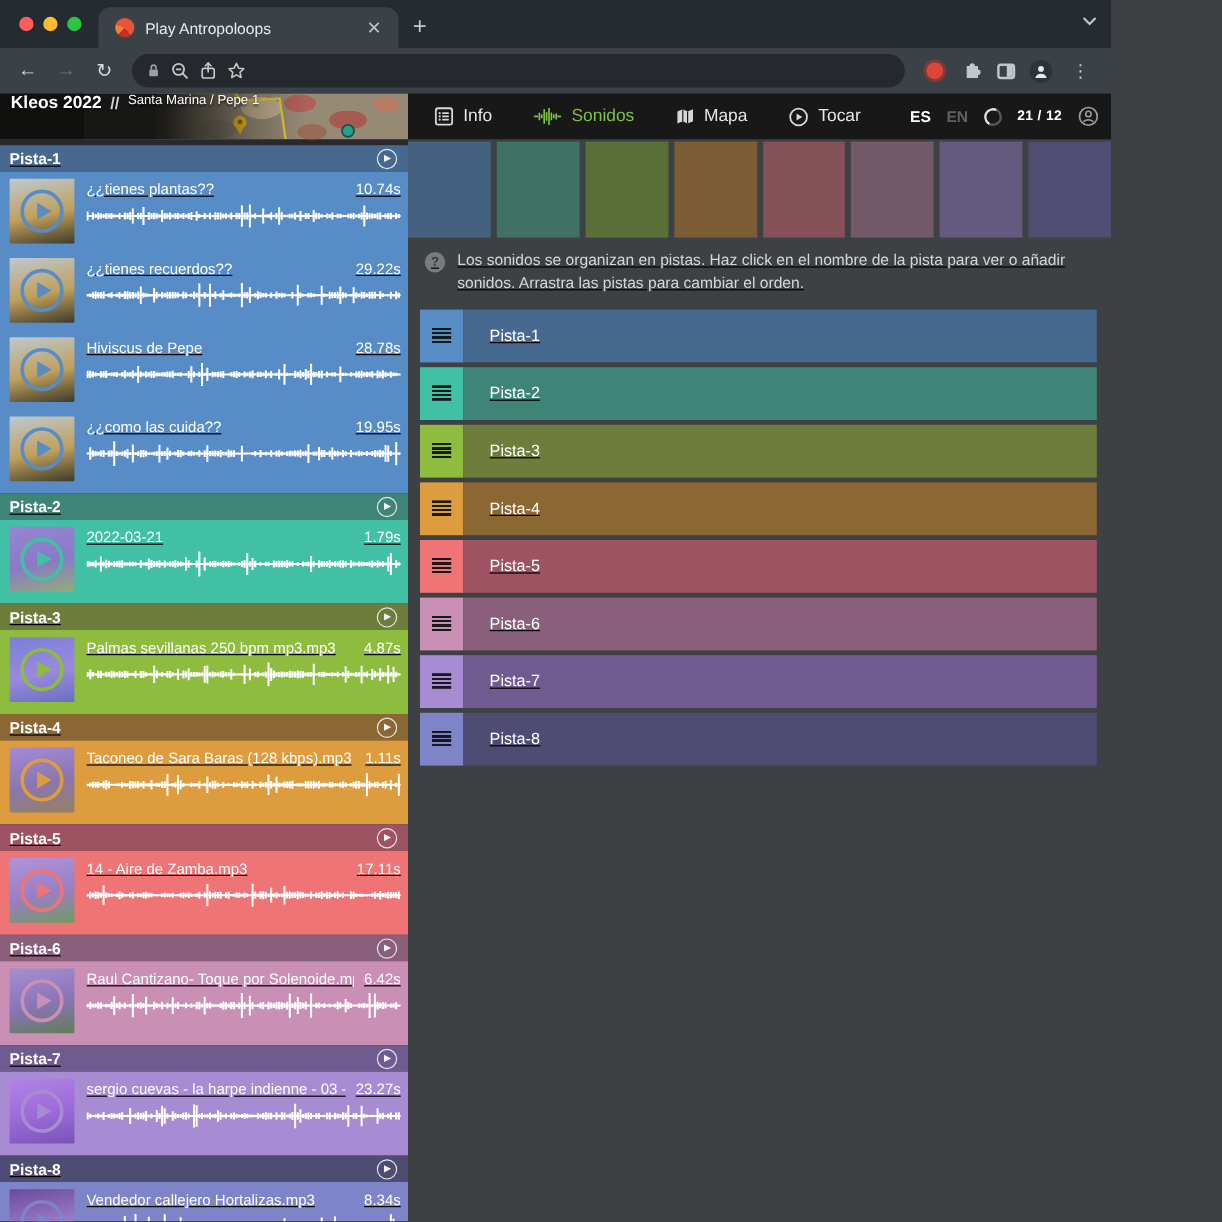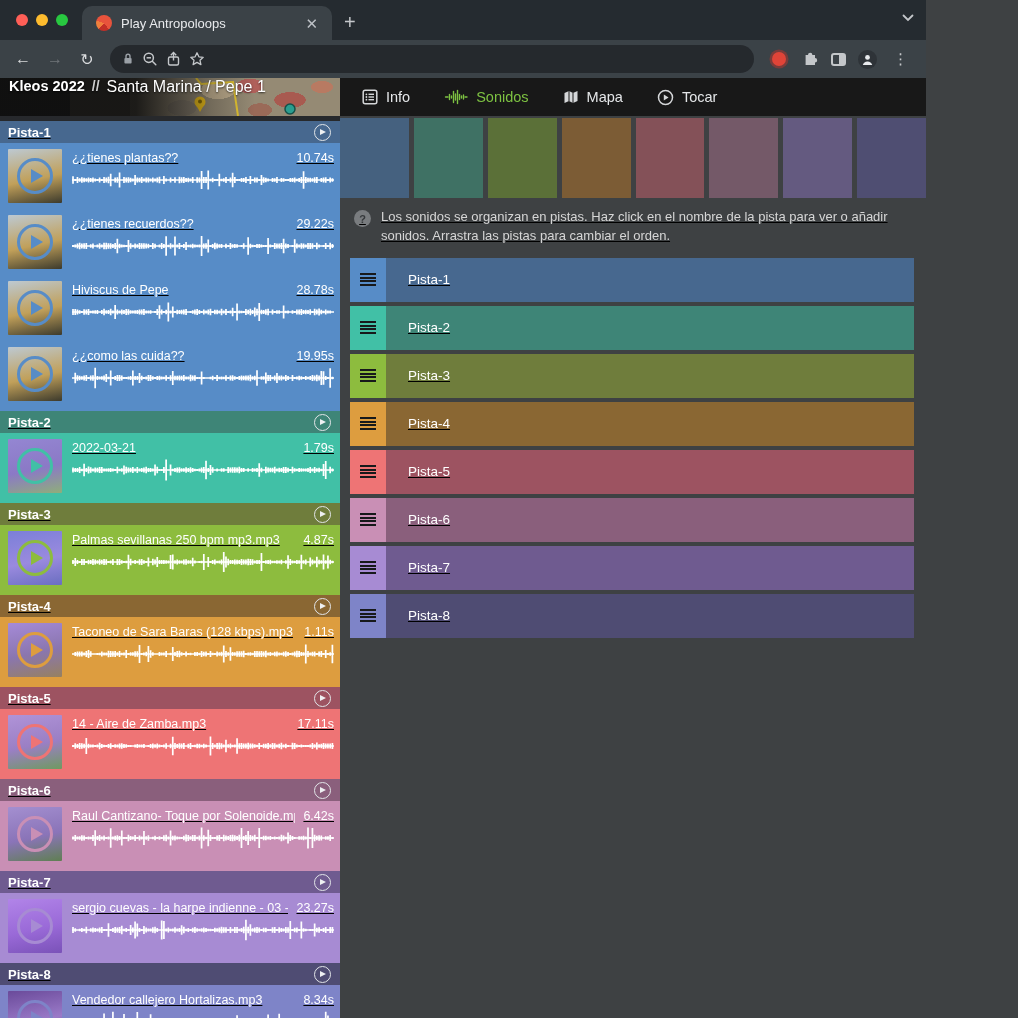--- a/index.html
+++ b/index.html
@@ -44,21 +44,21 @@
       radial-gradient(18px 10px at 322px 9px, #b87a62 60%, transparent 61%),
       radial-gradient(24px 13px at 182px 30px, #8a8070 60%, transparent 61%),
       radial-gradient(28px 15px at 218px 12px, #c0ae8e 60%, transparent 61%),
       radial-gradient(20px 11px at 260px 32px, #9a6a58 60%, transparent 61%),
       linear-gradient(90deg, #2f2f2b 0 70px, #6e675a 70px 130px, #958a74 130px 100%); }
   .mapshade { position:absolute; inset:0; background:linear-gradient(90deg, rgba(12,12,12,.88) 0 40%, rgba(12,12,12,.25) 62%, rgba(12,12,12,0) 75%); }
   .mapsvg { position:absolute; inset:0; }
   .breadcrumb { position:absolute; left:9px; top:0; height:38px; display:flex; gap:7px; white-space:nowrap; }
   .bc-project { color:#fff; font-size:14.5px; font-weight:700; text-shadow:0 1px 2px rgba(0,0,0,.7); }
   .bc-sep { color:#cfcfcf; font-size:14px; font-weight:700; text-shadow:0 1px 2px rgba(0,0,0,.7); }
-  .bc-remix { color:#fff; font-size:16px; font-weight:400; text-shadow:0 1px 2px rgba(0,0,0,.7); }
+  .bc-remix { color:#fff; font-size:11px; font-weight:400; text-shadow:0 1px 2px rgba(0,0,0,.7); }
   .appnav { display:flex; align-items:center; gap:34px; padding-left:22px; }
   .nav-item { display:flex; align-items:center; gap:8px; color:#e4e6e8; font-size:14.5px; }
   .nav-item.active { color:#7dc242; }
   .hdr-right { margin-left:auto; display:flex; align-items:center; gap:13px; padding-right:10px; }
   .lang-es { color:#fff; font-weight:700; font-size:13px; }
   .lang-en { color:#5f6265; font-weight:700; font-size:13px; }
   .spinner { width:15px; height:15px; border-radius:50%; border:2.5px solid #55595d; border-top-color:#dfe3e6; border-left-color:#dfe3e6; transform:rotate(-18deg); }
   .counter { color:#fff; font-size:11.5px; font-weight:700; letter-spacing:.3px; }
 
   
@@ -226,20 +226,31 @@
         <span>Mapa</span>
       </div>
       <div class="nav-item">
         <svg width="17" height="17" viewBox="0 0 17 17">
             <circle cx="8.5" cy="8.5" r="7" fill="none" stroke="#d5d7d9" stroke-width="1.5"></circle>
             <path d="M6.8 5.6 L11.6 8.5 L6.8 11.4 Z" fill="#d5d7d9"></path>
           </svg>
         <span>Tocar</span>
       </div>
     </div>
+    <div class="hdr-right">
+      <span class="lang-es">ES</span>
+      <span class="lang-en">EN</span>
+      <span class="spinner"></span>
+      <span class="counter">21 / 12</span>
+      <svg width="18" height="18" viewBox="0 0 18 18">
+          <circle cx="9" cy="9" r="7.4" fill="none" stroke="#9aa0a6" stroke-width="1.4"></circle>
+          <circle cx="9" cy="7" r="2.3" fill="none" stroke="#9aa0a6" stroke-width="1.3"></circle>
+          <path d="M4.8 13.4 Q9 10.2 13.2 13.4" fill="none" stroke="#9aa0a6" stroke-width="1.3"></path>
+        </svg>
+    </div>
   </div>
 
   <div class="content">
 
     <div class="sidebar">
 
       <div class="section">
         <div class="t-header" style="background: rgb(71, 104, 143);">
           <span class="t-name">Pista-1</span>
           <span class="t-play">

